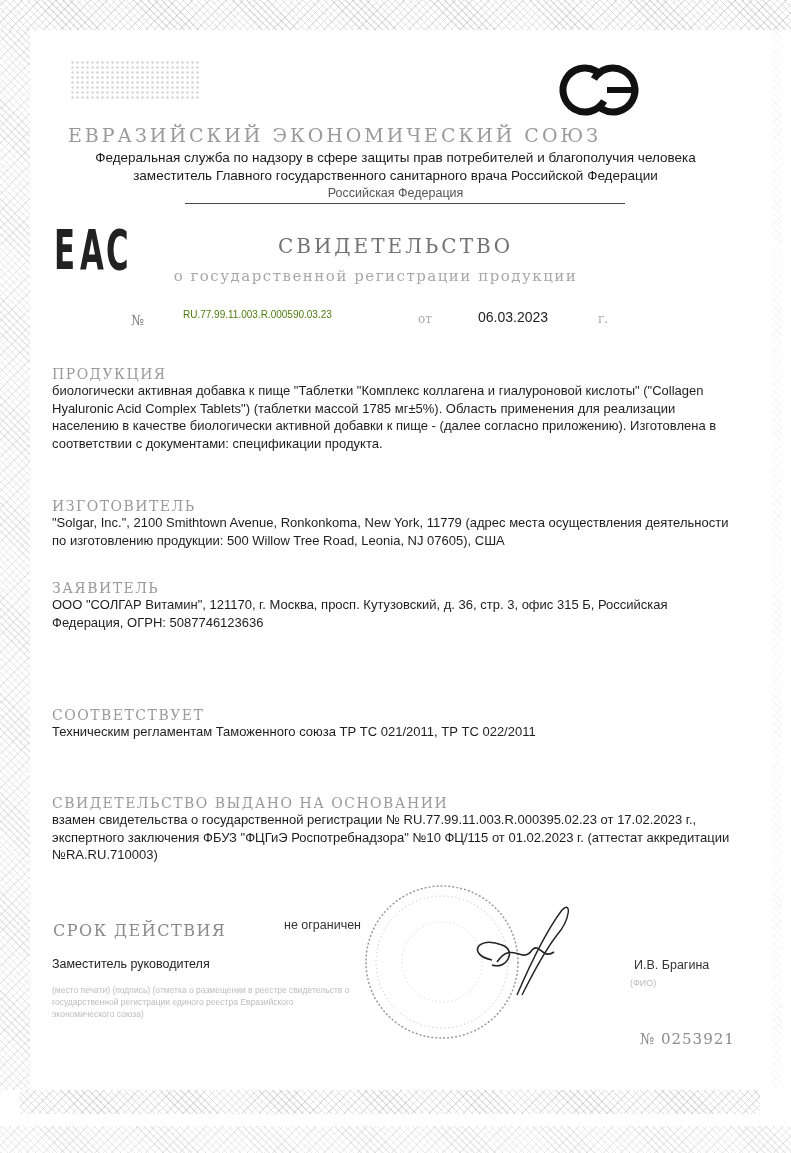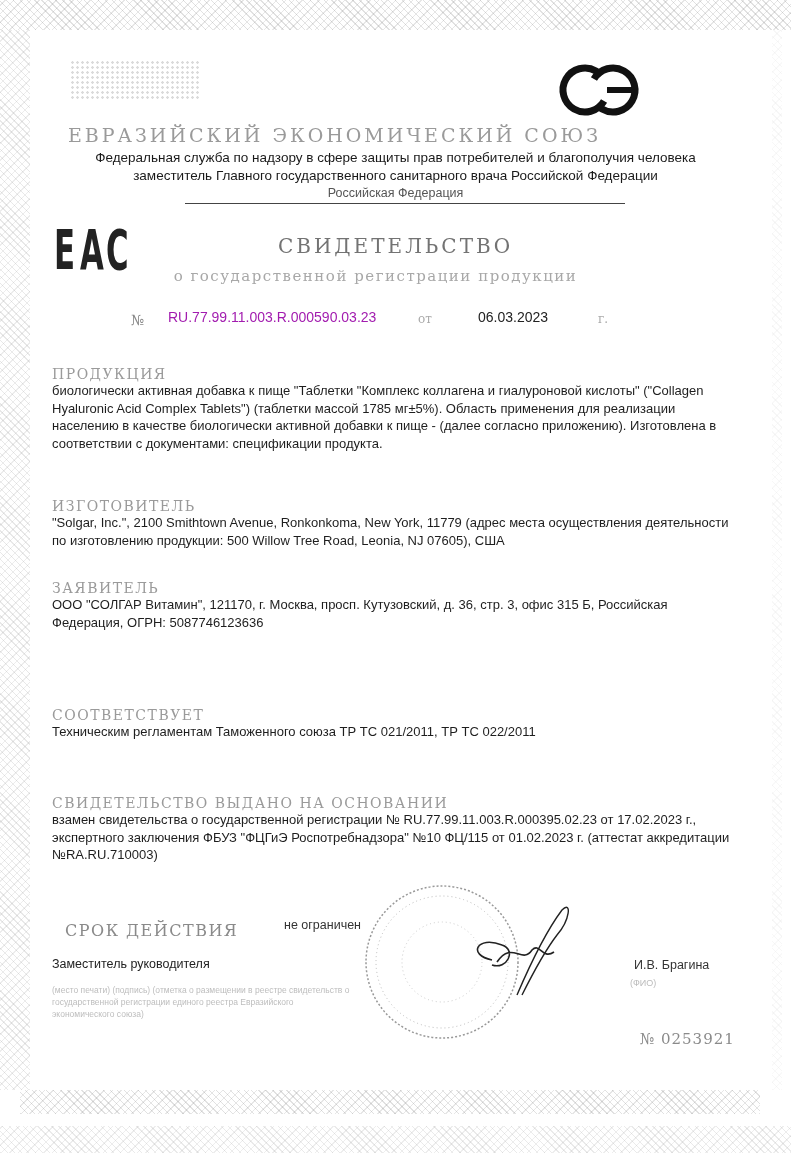--- a/index.html
+++ b/index.html
@@ -85,21 +85,21 @@
     .cert-subtitle {
       left: 0; width: 639px; top: 267px;
       padding-left: 112px; box-sizing: border-box;
       text-align: center;
       font-family: "DejaVu Serif", serif;
       font-size: 15px;
       letter-spacing: 1.5px;
       color: #a8a8a8;
     }
     .num-mark { left: 131px; top: 312px; font-family: "DejaVu Serif", serif; font-size: 14px; color: #888; }
-    .reg-number { left: 168px; top: 309px; font-size: 14px; color: #a21caf; }
+    .reg-number { left: 183px; top: 309px; font-size: 10px; color: #4d7c0f; }
     .from-mark { left: 418px; top: 312px; font-family: "DejaVu Serif", serif; font-size: 12px; color: #aaa; }
     .reg-date { left: 478px; top: 309px; font-size: 14px; color: #222; }
     .year-mark { left: 598px; top: 312px; font-family: "DejaVu Serif", serif; font-size: 12px; color: #aaa; }
 
     .section-label {
       font-family: "DejaVu Serif", serif;
       font-size: 14px;
       letter-spacing: 1.5px;
       color: #9a9a9a;
       line-height: 16px;
@@ -117,21 +117,20 @@
     .sec-applicant { top: 580px; }
     .sec-conforms { top: 707px; }
     .sec-basis { top: 795px; }
 
     .validity-label {
       left: 53px; top: 921px;
       font-family: "DejaVu Serif", serif;
       font-size: 16px;
       letter-spacing: 1.5px;
       color: #8a8a8a;
-      margin-left: 12px;
     }
     .validity-value { left: 236px; top: 918px; font-size: 12.5px; color: #333; padding-left: 48px; }
     .signer-title { left: 52px; top: 957px; font-size: 12.5px; color: #222; }
     .signer-name { left: 634px; top: 958px; font-size: 12.5px; color: #333; text-align: right; }
     .signer-sub { left: 630px; top: 978px; font-size: 9px; color: #bbb; }
     .faded-footnote {
       left: 52px; top: 984px; width: 300px;
       font-size: 8.5px; line-height: 12px; color: #bdbdbd;
     }
     .form-number {

